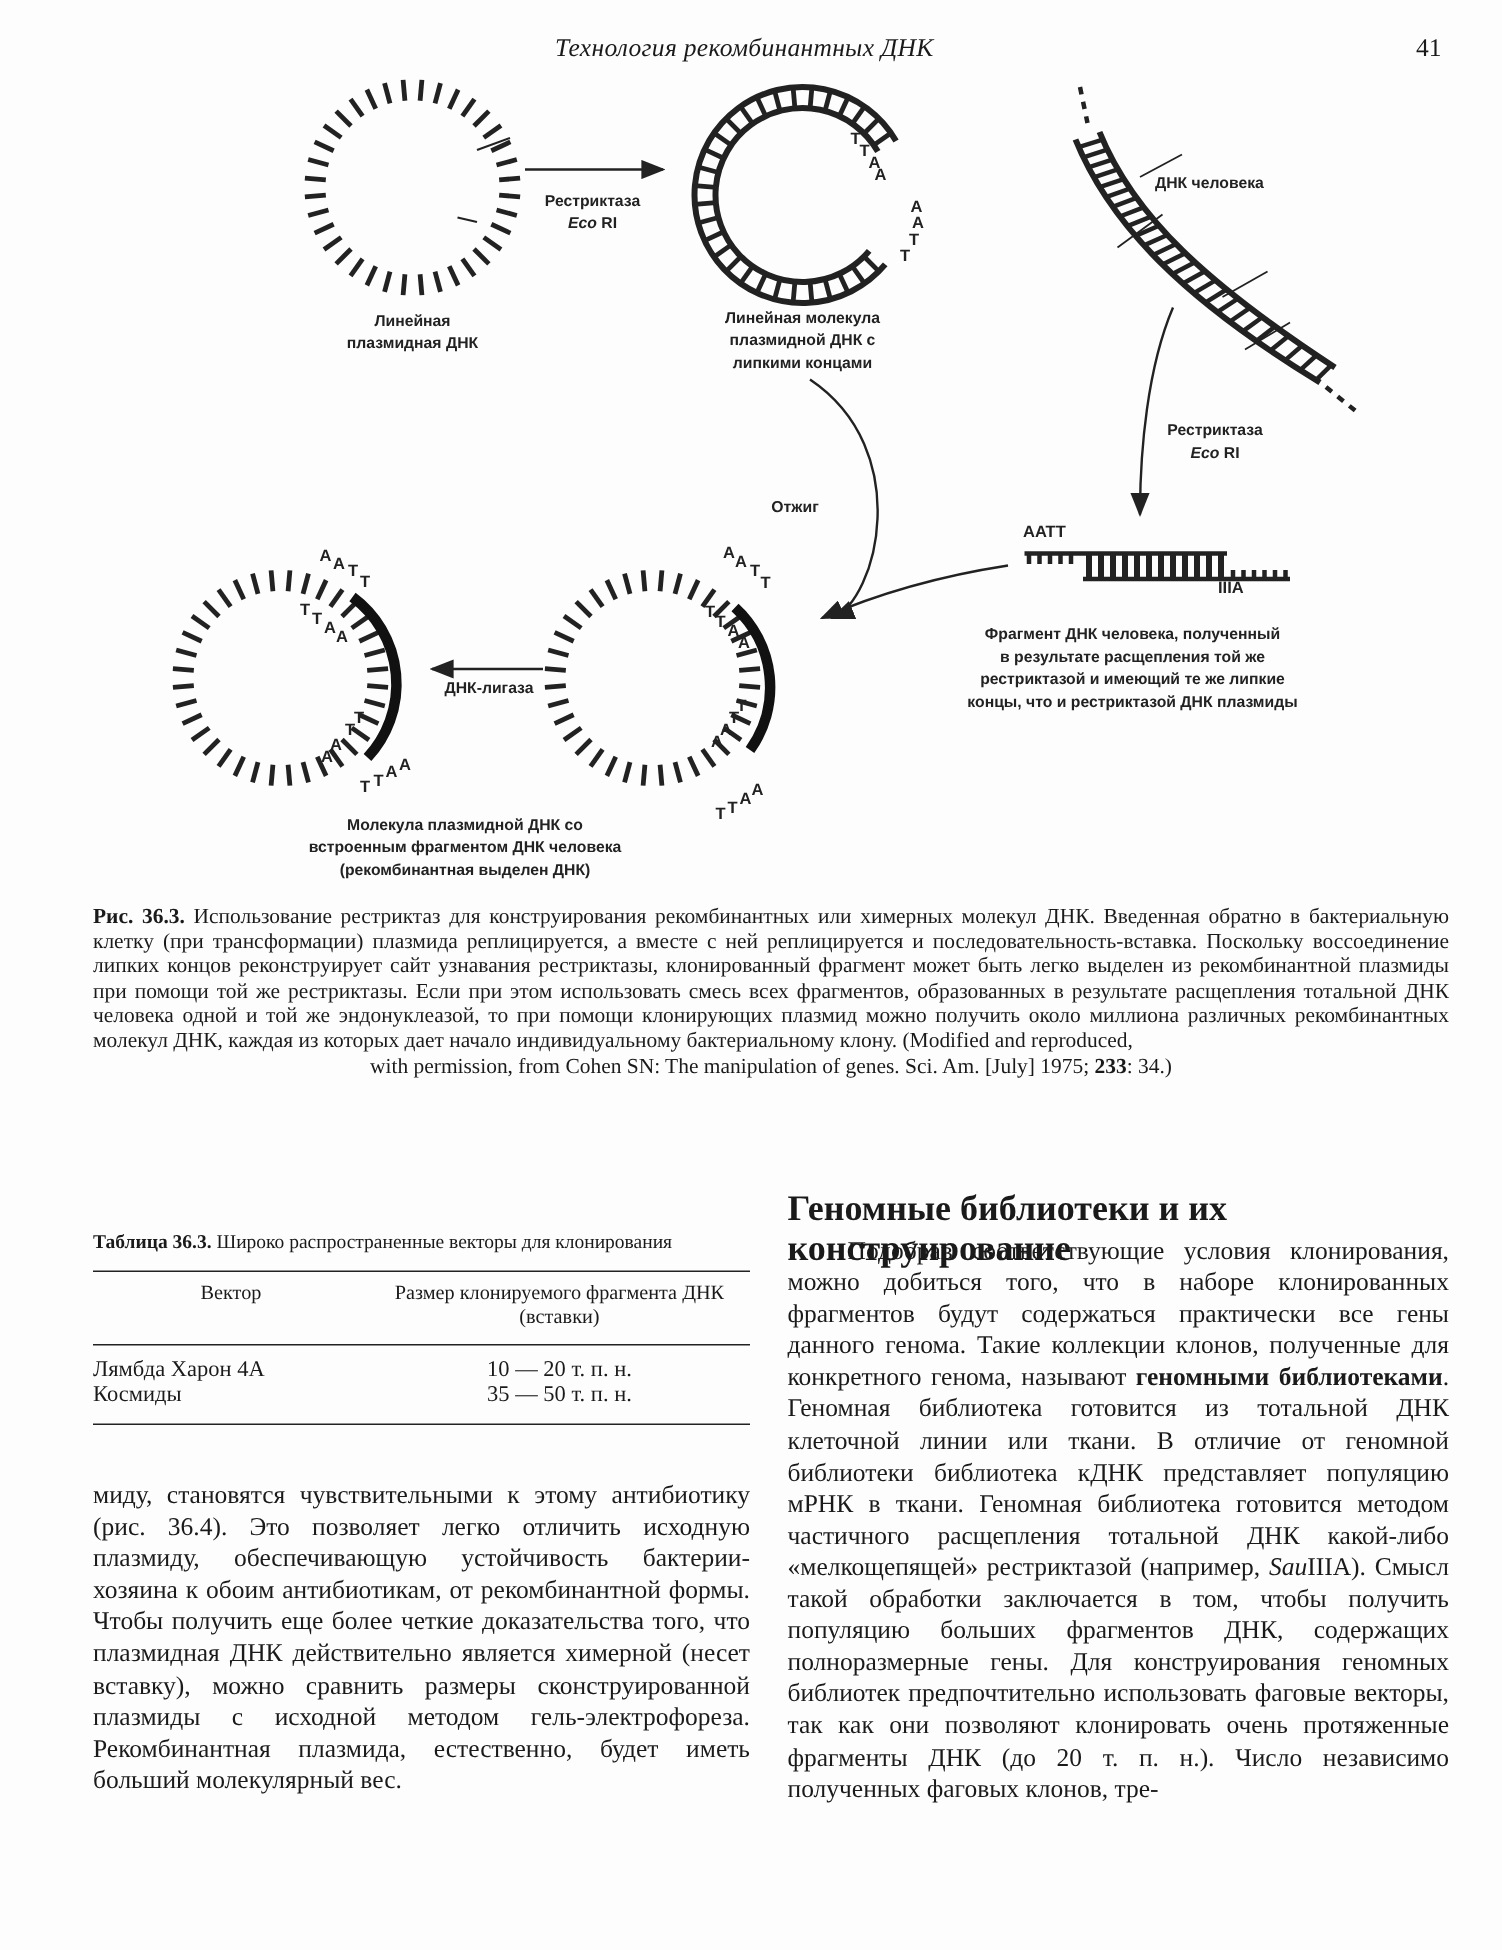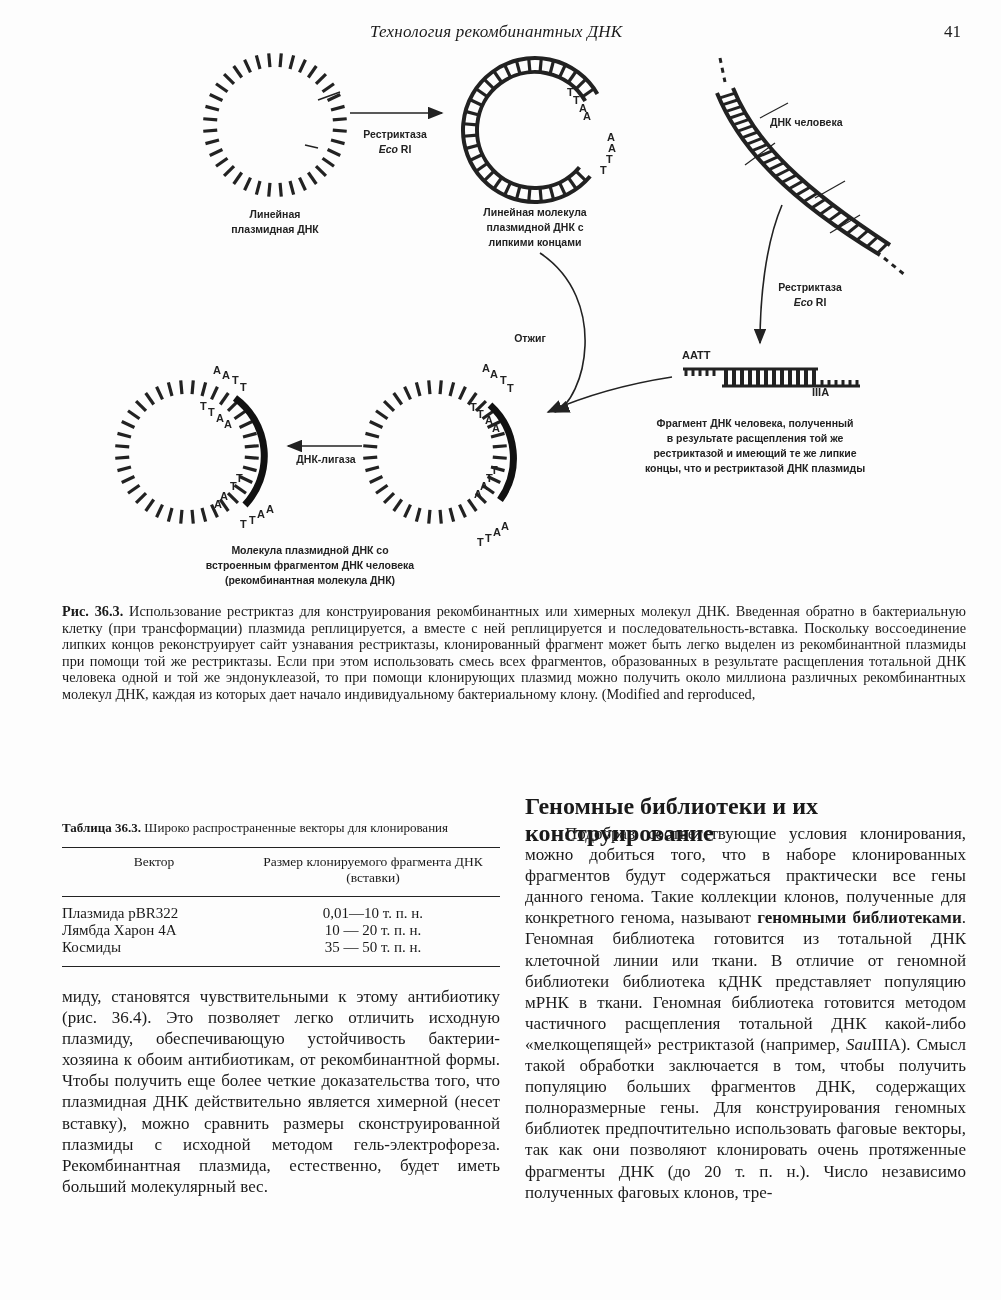--- a/index.html
+++ b/index.html
@@ -337,47 +337,44 @@
   <div class="dlabel" style="left:605px;top:416px;width:300px;">
     <div>Фрагмент ДНК человека, полученный</div>
     <div>в результате расщепления той же</div>
     <div>рестриктазой и имеющий те же липкие</div>
     <div>концы, что и рестриктазой ДНК плазмиды</div>
   </div>
   <div class="dlabel" style="left:286px;top:452px;width:80px;">ДНК-лигаза</div>
   <div class="dlabel" style="left:185px;top:543px;width:250px;">
     <div>Молекула плазмидной ДНК со</div>
     <div>встроенным фрагментом ДНК человека</div>
-    <div>(рекомбинантная молекула ДНК)</div>
+    <div>(рекомбинантная выделен ДНК)</div>
   </div>
 </div>
 
 <div class="abs caption">
   <span class="lead">Рис. 36.3.</span><span> Использование рестриктаз для конструирования рекомбинантных или химерных молекул ДНК. Введенная обратно в бактериальную клетку (при трансформации) плазмида реплицируется, а вместе с ней реплицируется и последовательность-вставка. Поскольку воссоединение липких концов реконструирует сайт узнавания рестриктазы, клонированный фрагмент может быть легко выделен из рекомбинантной плазмиды при помощи той же рестриктазы. Если при этом использовать смесь всех фрагментов, образованных в результате расщепления тотальной ДНК человека одной и той же эндонуклеазой, то при помощи клонирующих плазмид можно получить около миллиона различных рекомбинантных молекул ДНК, каждая из которых дает начало индивидуальному бактериальному клону. (Modified and reproduced,</span>
+  <span class="credit"><span>with permission, from Cohen SN: The manipulation of genes. Sci. Am. [July] 1975; </span><b>233</b><span>: 34.)</span></span>
 </div>
 
 <div class="abs col-left table-title">
   <b>Таблица 36.3.</b><span> Широко распространенные векторы для клонирования</span>
 </div>
 <table class="vec">
   <thead>
     <tr>
       <th style="width:42%;">Вектор</th>
       <th>
         <div>Размер клонируемого фрагмента ДНК</div>
         <div>(вставки)</div>
       </th>
     </tr>
   </thead>
   <tbody>
     <tr>
-      <td>Плазмида pBR322</td>
-      <td class="size">0,01—10 т. п. н.</td>
-    </tr>
-    <tr>
       <td>Лямбда Харон 4А</td>
       <td class="size">10 — 20 т. п. н.</td>
     </tr>
     <tr>
       <td>Космиды</td>
       <td class="size">35 — 50 т. п. н.</td>
     </tr>
   </tbody>
 </table>
 

